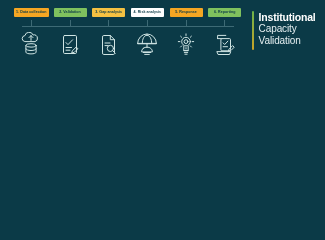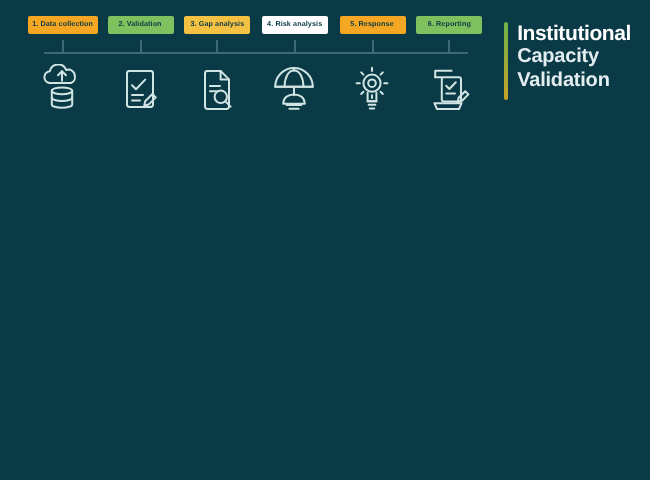--- a/index.html
+++ b/index.html
@@ -124,21 +124,21 @@
   }
   .title-line1 {
     font-size: 10.5px;
     font-weight: bold;
     line-height: 12px;
     letter-spacing: -0.2px;
     color: #ffffff;
   }
   .title-line2, .title-line3 {
     font-size: 10px;
-    font-weight: bold;
+    font-weight: normal;
     line-height: 12px;
     letter-spacing: -0.1px;
     color: #e4eef0;
   }
 </style>
 </head>
 <body>
 
 <div id="banner" style="background: rgb(11, 58, 71);">
 

